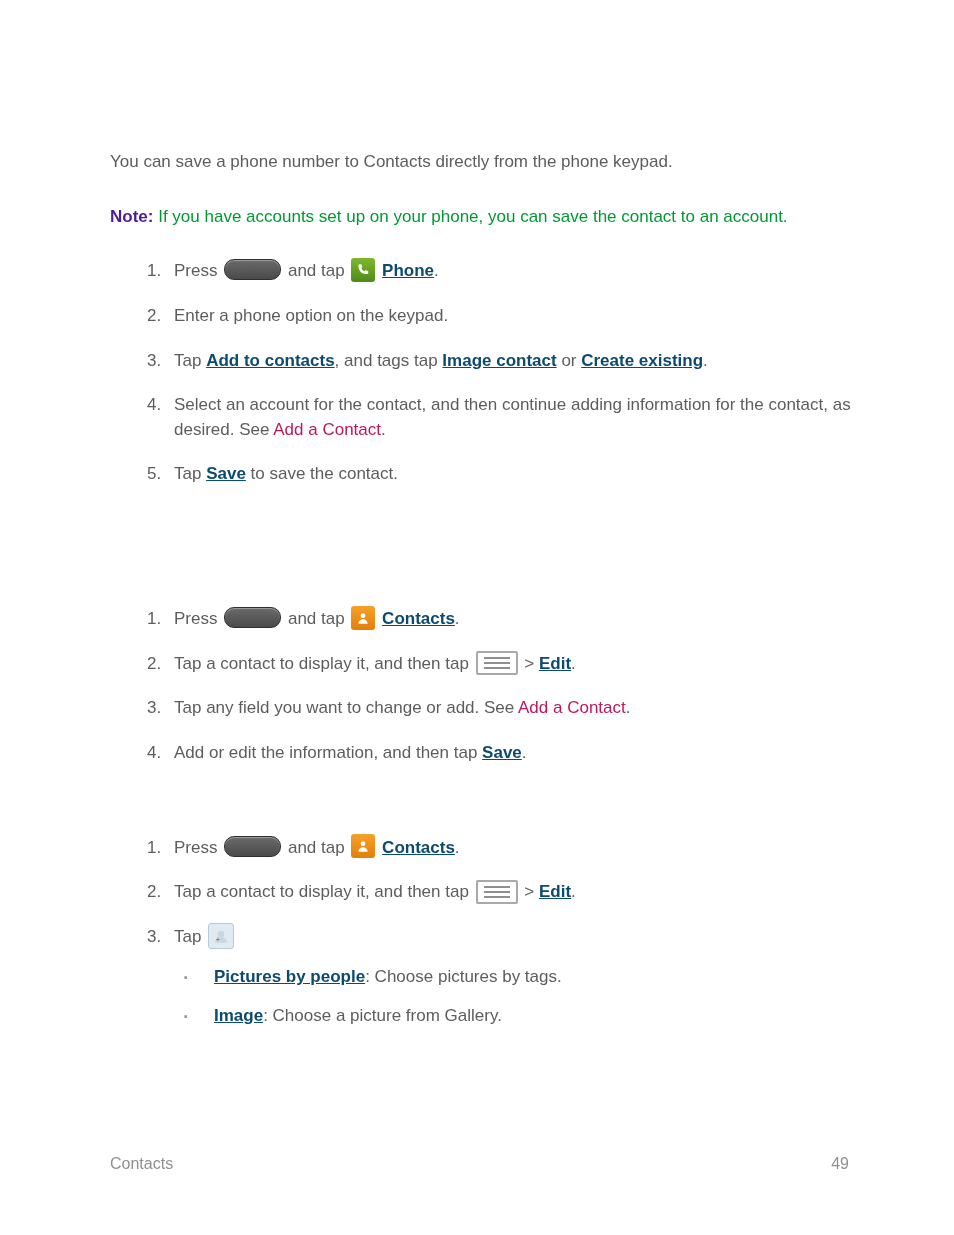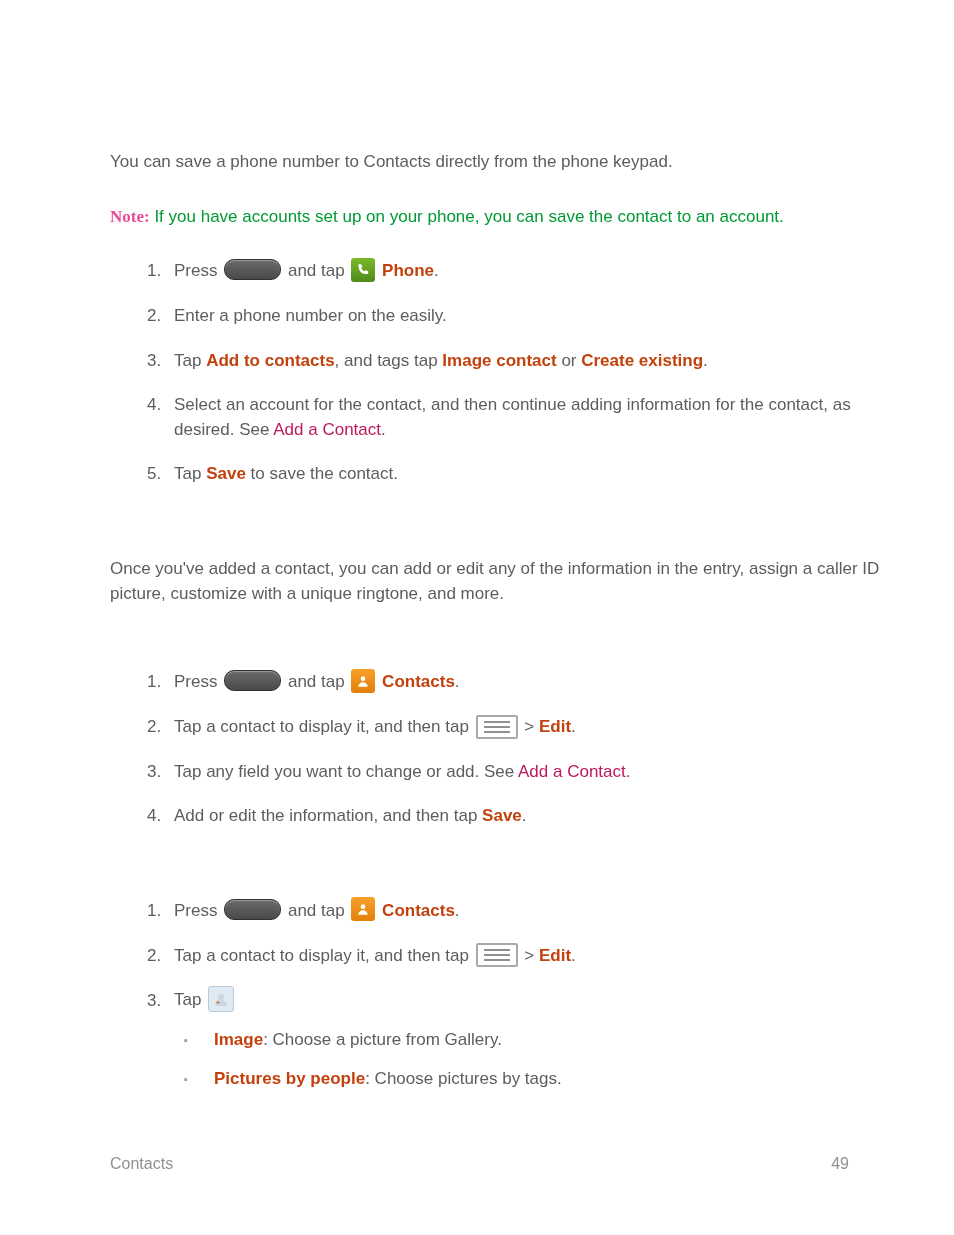--- a/index.html
+++ b/index.html
@@ -11,21 +11,21 @@
     color: #5d5d5d;
     font-size: 17px;
     line-height: 1.45;
     position: relative;
   }
   .page {
     padding: 150px 60px 0 110px;
   }
   p { margin: 0 0 14px 0; }
   .note-line { color: #009933; margin-top: 30px; margin-bottom: 30px;}
-  .note-strong { color: #ec4899; font-weight: bold; font-family: Liberation Serif, serif; }
+  .note-strong { color: #4c1d95; font-weight: bold; }
   ol.main {
     list-style: decimal;
     margin: 20px 0 30px 56px;
     padding: 0;
   }
   ol.main > li {
     margin: 0 0 20px 0;
     padding-left: 8px;
   }
   ul.sub {
@@ -40,21 +40,21 @@
   }
   ul.sub > li::before {
     content: "▪";
     position: absolute;
     left: 10px;
     top: 0;
     color: #9a9a9a;
     font-size: 11px;
     line-height: 24px;
   }
-  .b { color:#c2410c; font-weight: bold; }
+  .b { color:#0c4a6e; font-weight: bold; text-decoration: underline; }
   .link { color: #be185d; }
   .icon-inline {
     display: inline-block;
     vertical-align: middle;
     margin: 0 2px;
   }
   
   .icon-home-pill {
     width: 55px; height: 19px;
     border-radius: 10px;
@@ -127,35 +127,34 @@
       <span class="icon-inline icon-home-pill"></span>
       <span> and tap </span>
       <span class="icon-inline icon-app icon-phone">
         <svg width="14" height="14" viewBox="0 0 24 24" fill="#fff">
             <path d="M6 2h3l2 5-2 1c1 3 3 5 6 6l1-2 5 2v3c0 1-1 2-2 2C9 19 5 15 4 4 4 3 5 2 6 2z"></path>
           </svg>
       </span>
       <span> </span>
       <span class="b">Phone</span><span>.</span>
     </li>
-    <li>Enter a phone number on the easily.</li>
+    <li>Enter a phone option on the keypad.</li>
     <li>
       <span>Tap </span><span class="b">Add to contacts</span><span>, and tags tap </span><span class="b">Image contact</span><span> or </span><span class="b">Create existing</span><span>.</span>
     </li>
     <li>
       <span>Select an account for the contact, and then continue adding information for the contact, as desired. See </span><span class="link">Add a Contact</span><span>.</span>
     </li>
     <li>
       <span>Tap </span><span class="b">Save</span><span> to save the contact.</span>
     </li>
   </ol>
 
   <div class="section-gap"></div>
 
-  <p>Once you've added a contact, you can add or edit any of the information in the entry, assign a caller ID picture, customize with a unique ringtone, and more.</p>
 
   <div style="height:30px"></div>
 
 
   <ol class="main">
     <li>
       <span>Press </span>
       <span class="icon-inline icon-home-pill"></span>
       <span> and tap </span>
       <span class="icon-inline icon-app icon-contacts">
@@ -213,22 +212,22 @@
     <li>
       <span>Tap </span>
       <span class="icon-inline icon-placeholder-avatar">
         <svg width="16" height="16" viewBox="0 0 24 24">
             <circle cx="12" cy="9" r="5" fill="#c7d7e4"></circle>
             <path d="M3 22c0-5 4-8 9-8s9 3 9 8z" fill="#c7d7e4"></path>
             <text x="4" y="21" font-size="11" fill="#e3732c" font-weight="bold">+</text>
           </svg>
       </span>
       <ul class="sub">
+        <li><span class="b">Pictures by people</span><span>: Choose pictures by tags.</span></li>
         <li><span class="b">Image</span><span>: Choose a picture from Gallery.</span></li>
-        <li><span class="b">Pictures by people</span><span>: Choose pictures by tags.</span></li>
       </ul>
     </li>
   </ol>
 
 </div>
 
 <div class="footer">
   <span>Contacts</span>
   <span>49</span>
 </div>

